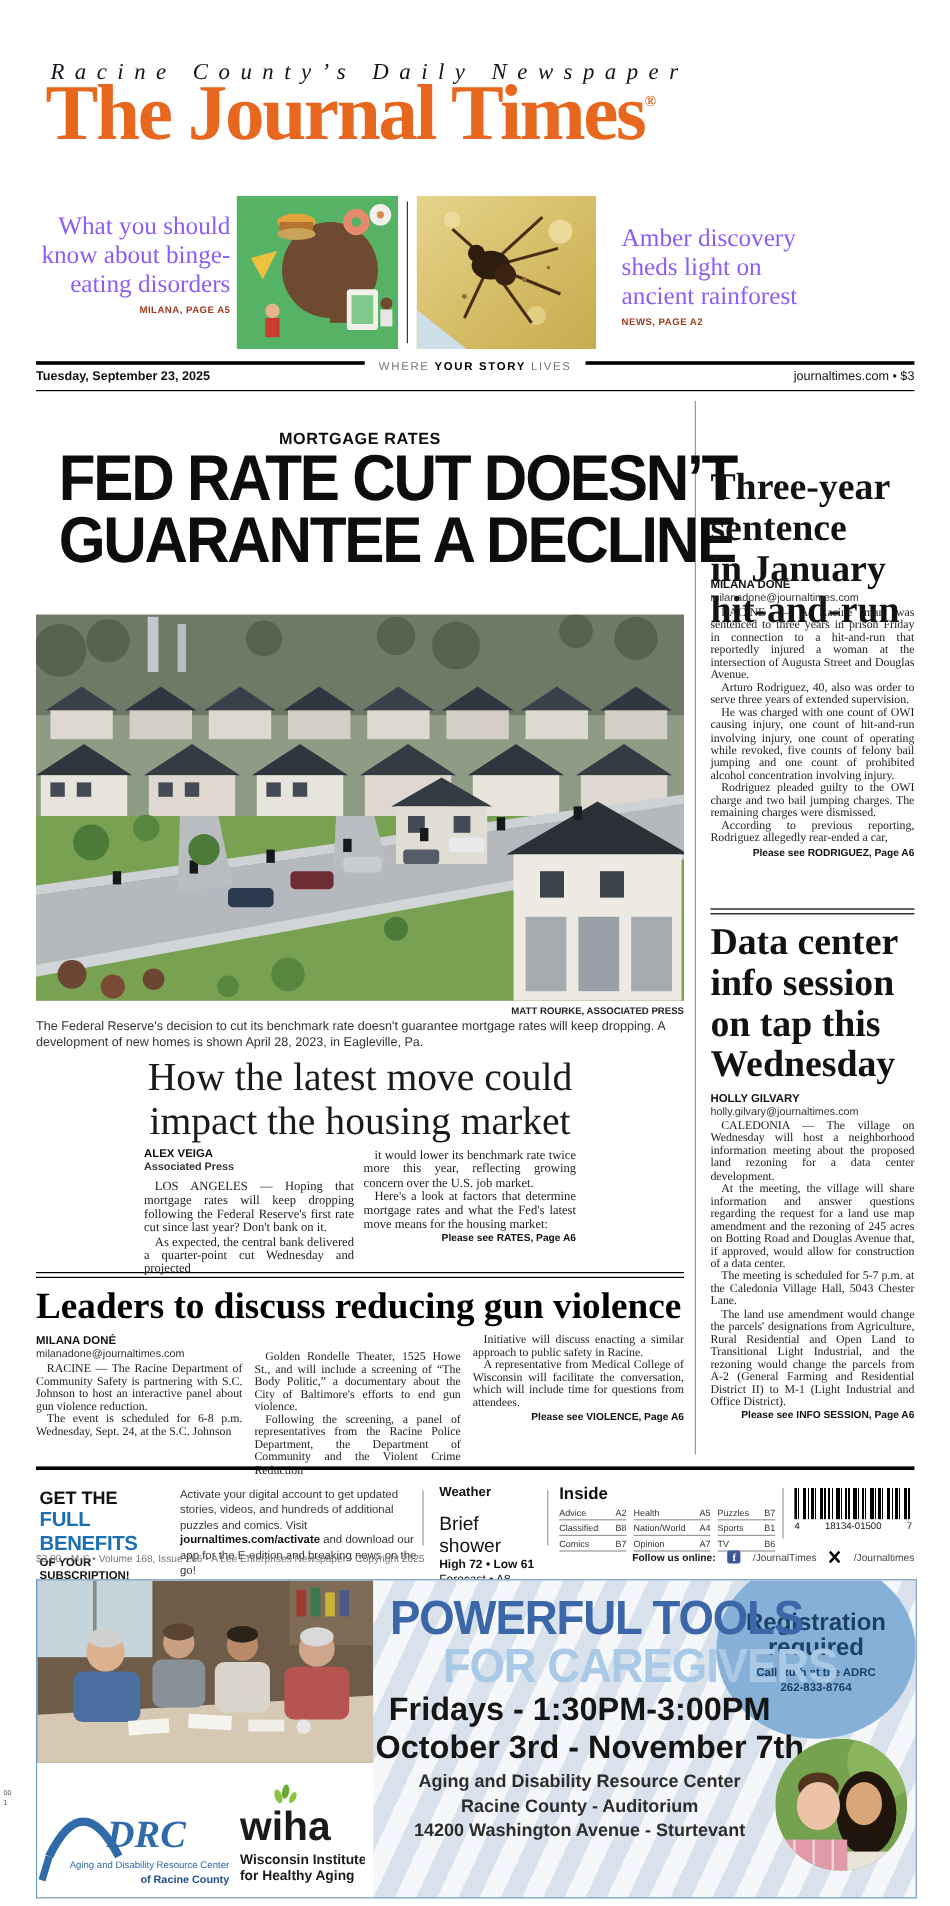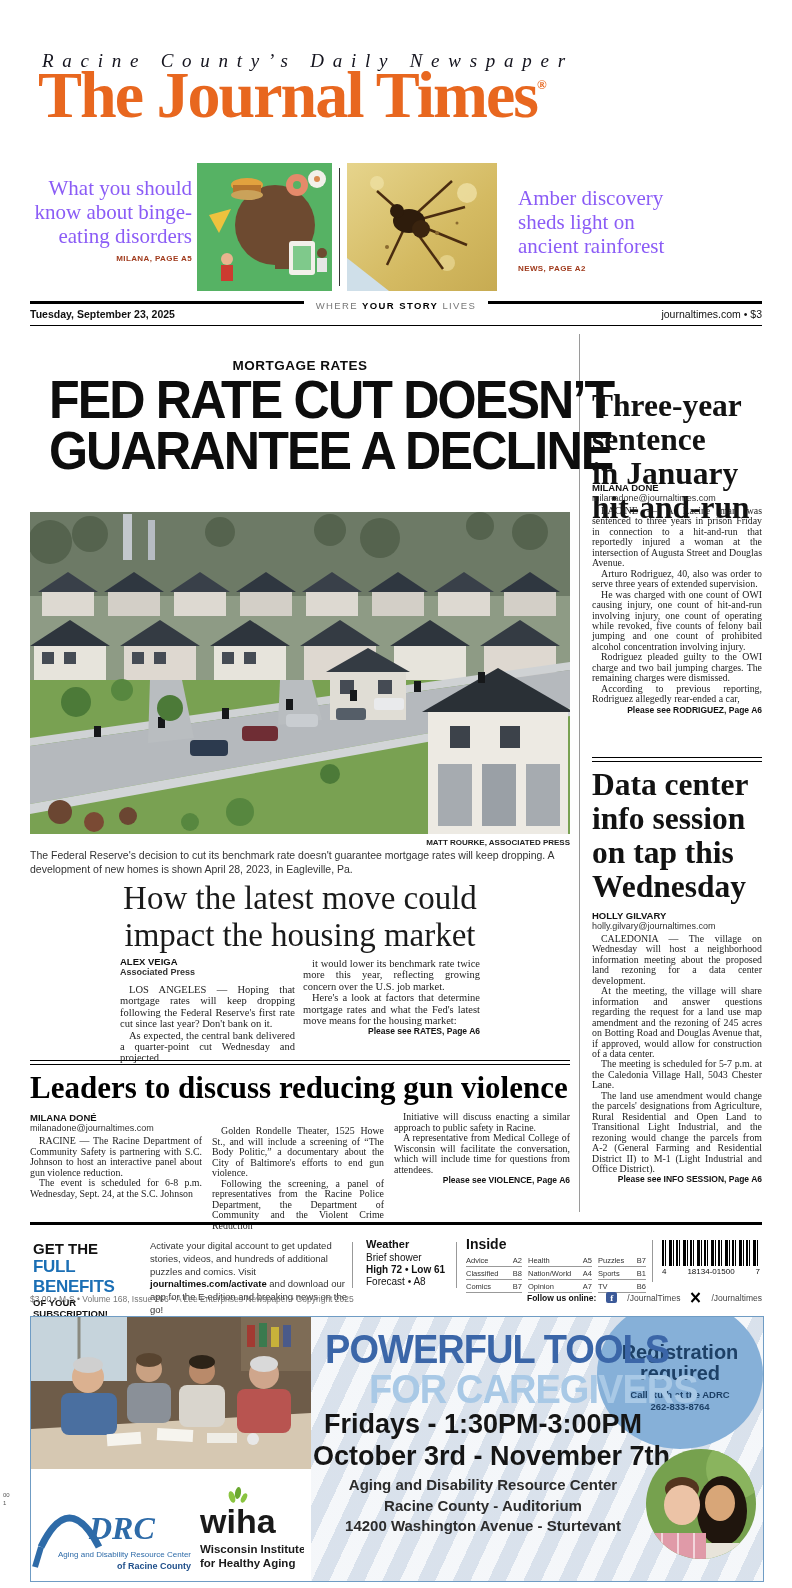--- a/index.html
+++ b/index.html
@@ -83,21 +83,21 @@
   .get-the .l2{font-size:17px;font-weight:800;color:#1b6fb5;letter-spacing:-.3px;}
   .get-the .l3{font-size:9.5px;font-weight:800;color:#111;}
   .activate{left:150px;top:1240px;width:198px;font-size:9.5px;line-height:1.35;color:#333;}
   .activate b{color:#111;}
   .pv{width:1px;background:#999;}
   .pv1{left:352px;top:1242px;height:46px;}
   .pv2{left:456px;top:1242px;height:46px;}
   .pv3{left:652px;top:1240px;height:42px;}
   .weather{left:366px;top:1238px;width:84px;}
   .weather .t{font-size:11px;font-weight:800;}
-  .weather .d{font-size:10px;margin-top:2px;}
+  .weather .d{font-size:16px;margin-top:12px;}
   .weather .h{font-size:10px;font-weight:800;margin-top:1px;}
   .weather .f{font-size:10px;margin-top:1px;}
   .inside{left:466px;top:1236px;width:180px;}
   .inside .t{font-size:14px;font-weight:800;margin-bottom:2px;}
   .inside-grid{display:grid;grid-template-columns:56px 64px 48px;column-gap:6px;}
   .in-cell{display:flex;justify-content:space-between;font-size:7.5px;color:#333;
            border-bottom:1px solid #999;padding:2px 0 1px 0;}
   .barcode{left:662px;top:1240px;width:98px;height:26px;
            background:repeating-linear-gradient(90deg,#000 0 2px,#fff 2px 3px,#000 3px 4px,#fff 4px 7px,#000 7px 10px,#fff 10px 11px,#000 11px 12px,#fff 12px 14px);}
   .bc-digits{left:662px;top:1267px;width:98px;display:flex;justify-content:space-between;font-size:8px;color:#111;}

